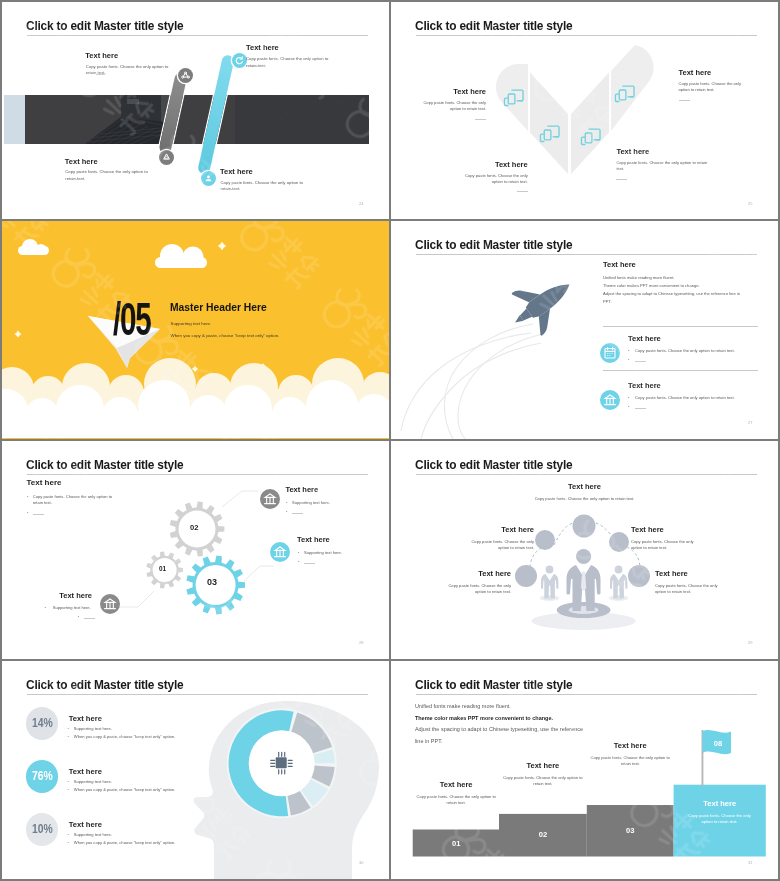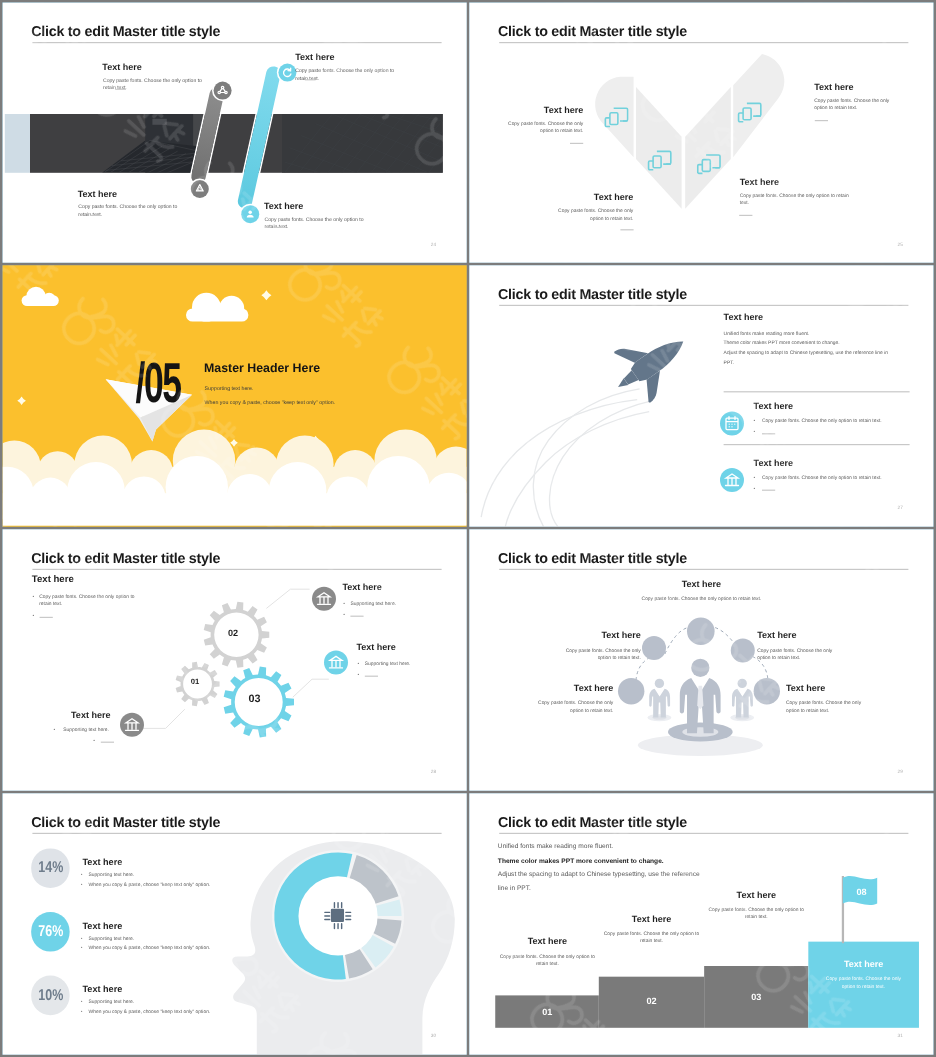--- a/index.html
+++ b/index.html
@@ -1,20 +1,20 @@
 <!DOCTYPE html>
 <html><head>
 <meta charset="utf-8">
 <title>PPT Template Preview</title>
 <style>
 * { margin:0; padding:0; box-sizing:border-box; }
 html,body { width:780px; height:881px; background:#fff; }
 body { font-family:"Liberation Sans", sans-serif; overflow:hidden;
   -webkit-font-smoothing:antialiased; }
-.grid { position:absolute; left:0; top:0; width:780px; height:881px; background:#7dd3fc; }
+.grid { position:absolute; left:0; top:0; width:780px; height:881px; background:#737373; }
 .cell { position:absolute; background:#fff; overflow:hidden; }
 .slide { position:absolute; left:0; top:0; width:100%; height:100%;
   overflow:hidden; }
 
 .stitle { position:absolute; font-weight:bold; color:#1a1a1a; letter-spacing:-0.2px;
   white-space:nowrap; }
 .tline { position:absolute; background:#c8c8c8; height:1px; }
 .th { font-weight:bold; color:#1f1f1f; position:absolute; white-space:nowrap; }
 .bd { position:absolute; color:#595959; line-height:1.55; }
 .pg { position:absolute; color:#b0b0b0; font-size:4px; }

